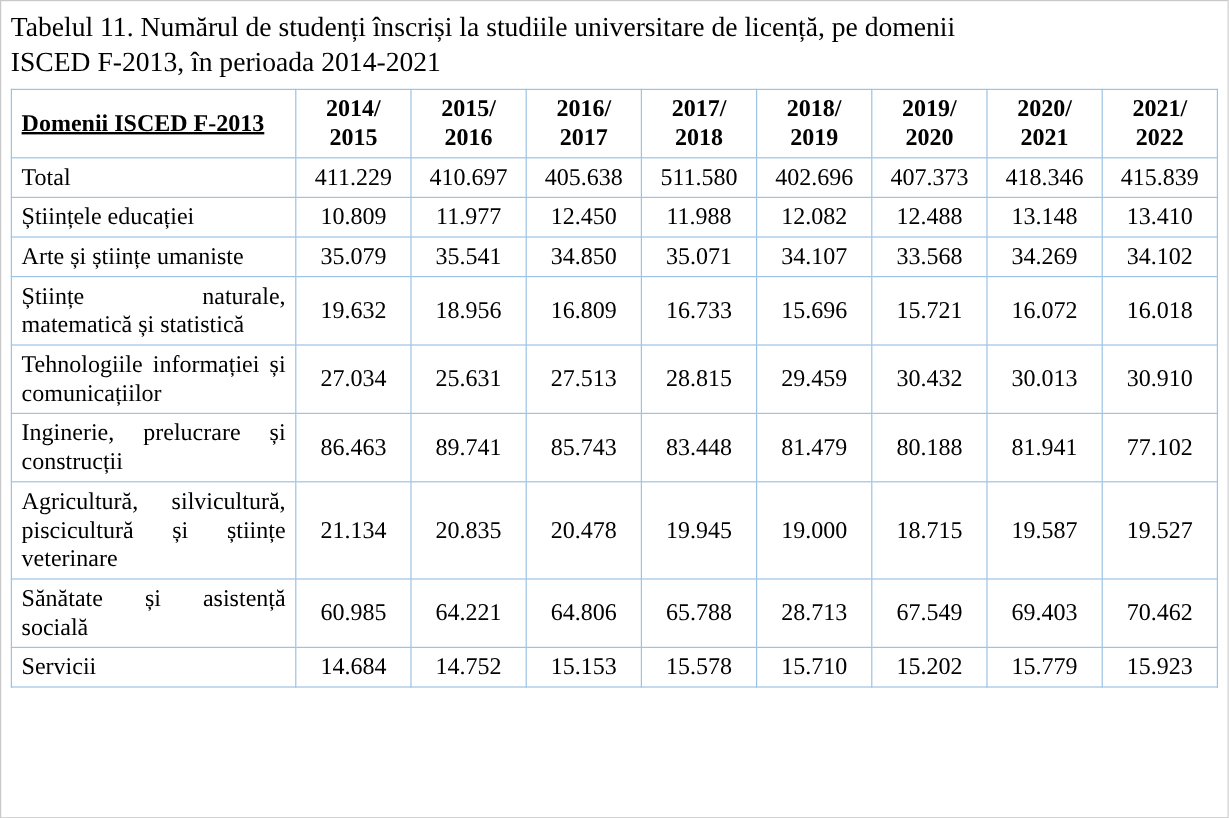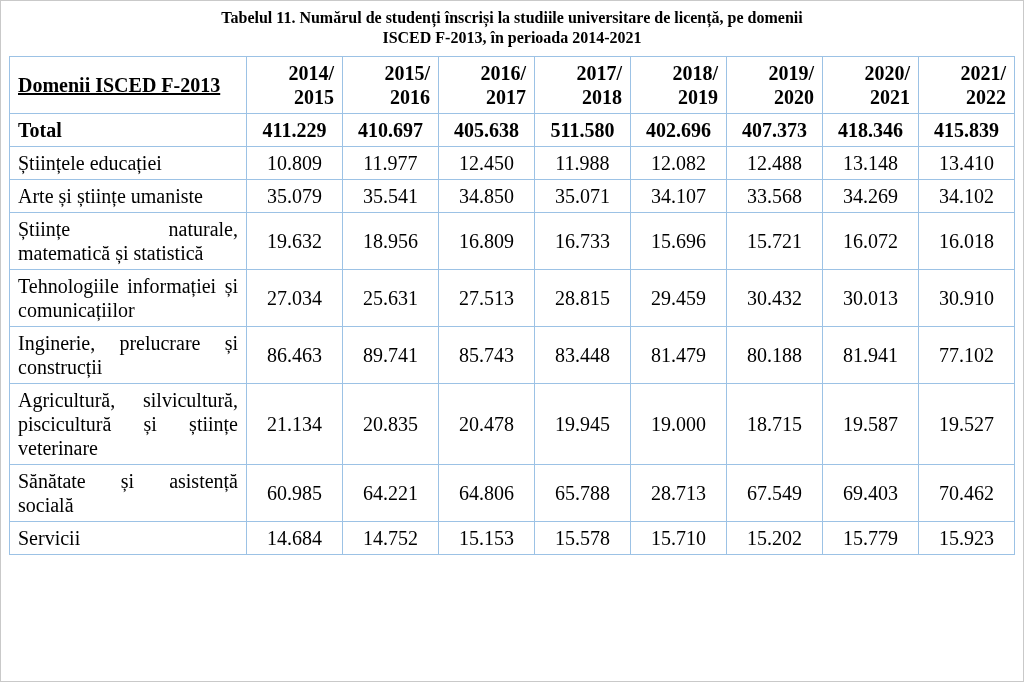--- a/index.html
+++ b/index.html
@@ -10,45 +10,44 @@
   }
   .page {
     width: 1024px;
     height: 682px;
     padding: 5px 8px 0 8px;
     border: 1px solid #c9c9c9;
     overflow: hidden;
     background: #ffffff;
   }
   .title {
-    font-size: 16px;
-    font-weight: bold;
-    text-align: center;
+    font-size: 23px;
+    font-weight: normal;
     white-space: pre-line;
     line-height: 1.28;
     margin: 2px 0 7px 0;
   }
   table.data-table {
     width: 100%;
     border-collapse: collapse;
     table-layout: fixed;
     font-size: 20px;
     line-height: 1.2;
   }
   th, td {
     border: 1px solid var(--tbl-border, #9CC2E5);
     padding: 4px 8px;
     vertical-align: middle;
   }
-  th { font-weight: bold; text-align: right; }
+  th { font-weight: bold; text-align: center; }
   th.domain-head { width: 237px; text-align: justify; text-decoration: underline; }
   th.year-head { white-space: pre-line; }
   td.label { text-align: justify; }
   td.num { text-align: center; padding-left: 3px; padding-right: 3px; }
-  tr.total-row td { font-weight: bold; }
+  tr.total-row td { font-weight: normal; }
 </style>
 </head>
 <body>
 
 <div class="page">
   <h1 class="title">Tabelul 11. Numărul de studenți înscriși la studiile universitare de licență, pe domenii
 ISCED F-2013, în perioada 2014-2021</h1>
 
   <table class="data-table">
     <thead>

